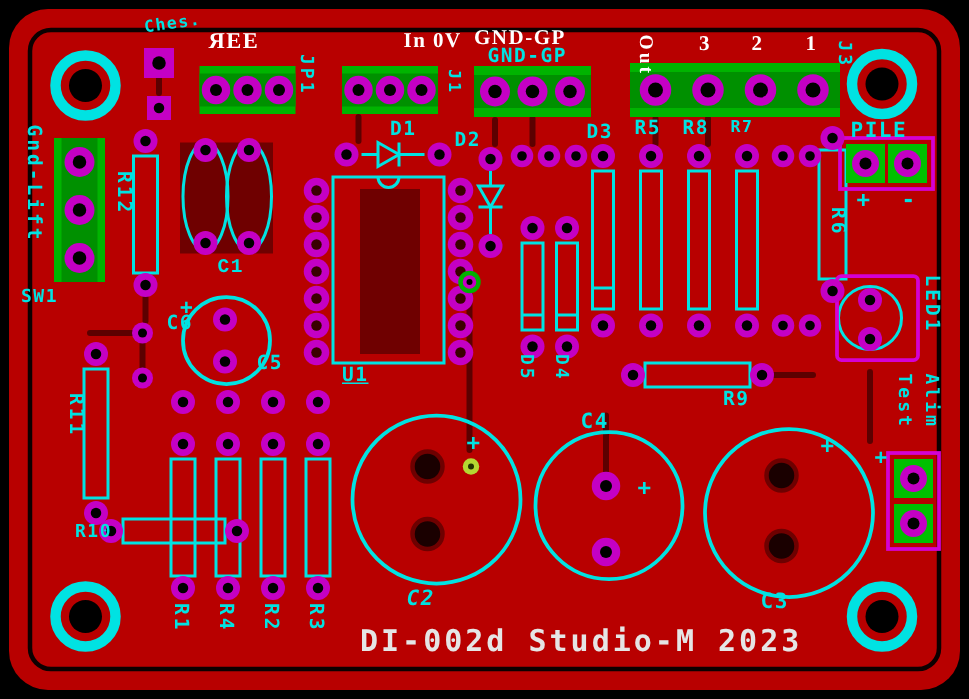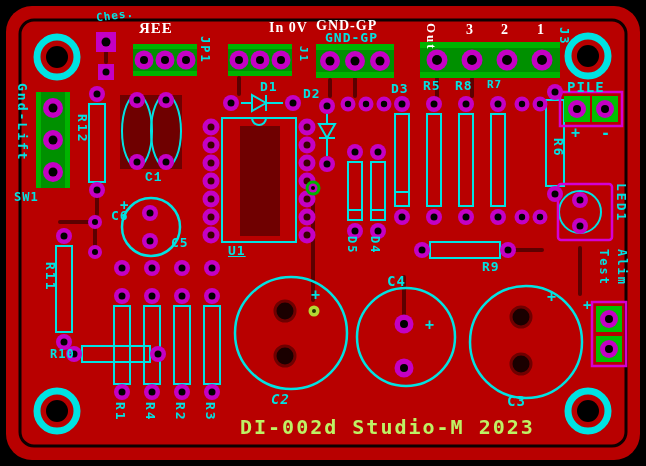--- a/index.html
+++ b/index.html
@@ -10,21 +10,21 @@
   #stage svg { position:absolute; left:0; top:0; }
   .lbl {
     position:absolute; color:#00e2e2; font-weight:bold;
     font-family:"DejaVu Sans Mono", monospace; white-space:nowrap;
     line-height:1.05; letter-spacing:1px;
   }
   .lbl.dark { color:#ffffff;font-family:Liberation Serif, serif; }
   .vert { writing-mode: vertical-rl; letter-spacing:2px; }
   .big { font-size:14px; }
   .title {
-    font-size:20px; letter-spacing:2px; color:#bef264; font-weight:bold;
+    font-size:20px; letter-spacing:2px; color:#e5e5e5; font-weight:bold;
   }
 </style>
 </head>
 <body>
 
 <div id="stage">
 
 <svg width="646" height="466" viewBox="0 0 646 466">
 
   <g>

